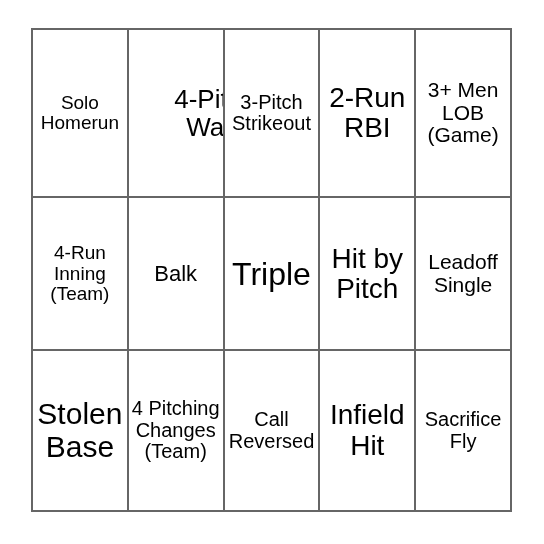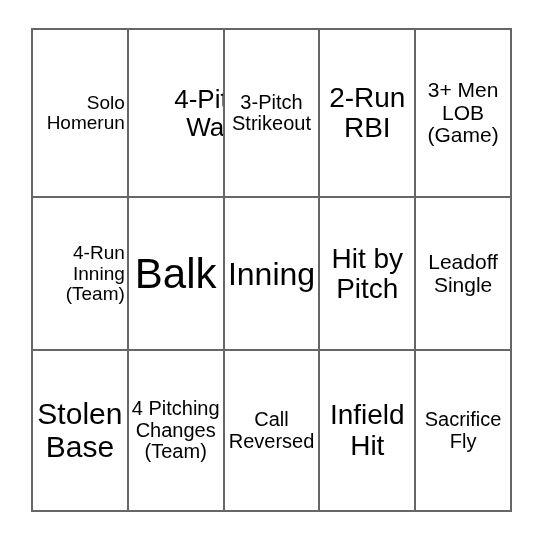--- a/index.html
+++ b/index.html
@@ -47,29 +47,29 @@
     display: block;
     width: 100%;
     line-height: 1.08;
     color: #000000;
     white-space: normal;
     word-break: normal;
   }
   .fs-15 { font-size: 15px; }
   .fs-16 { font-size: 16px; }
   .fs-17 { font-size: 20px; }
-  .fs-19 { font-size: 19px; text-align: right; }
+  .fs-19 { font-size: 19px; }
   .fs-20 { font-size: 20px; }
   .fs-21 { font-size: 21px; }
   .fs-22 { font-size: 22px; }
   .fs-26 { font-size: 26px; margin-left: 39px; }
   .fs-28 { font-size: 28px; }
   .fs-30 { font-size: 30px; }
   .fs-32 { font-size: 32px; }
-  .fs-34 { font-size: 42px; }
+  .fs-34 { font-size: 22px; }
 </style>
 </head>
 <body>
 
 <div id="card-root">
   <table class="bingo-card">
     <tbody>
       <tr>
         <td>
             <span class="cell-text fs-19">Solo Homerun</span>
@@ -88,21 +88,21 @@
           </td>
       </tr>
       <tr>
         <td>
             <span class="cell-text fs-19">4-Run Inning (Team)</span>
           </td>
         <td>
             <span class="cell-text fs-34">Balk</span>
           </td>
         <td>
-            <span class="cell-text fs-32">Inning</span>
+            <span class="cell-text fs-32">Triple</span>
           </td>
         <td>
             <span class="cell-text fs-28">Hit by Pitch</span>
           </td>
         <td>
             <span class="cell-text fs-21">Leadoff Single</span>
           </td>
       </tr>
       <tr>
         <td>

